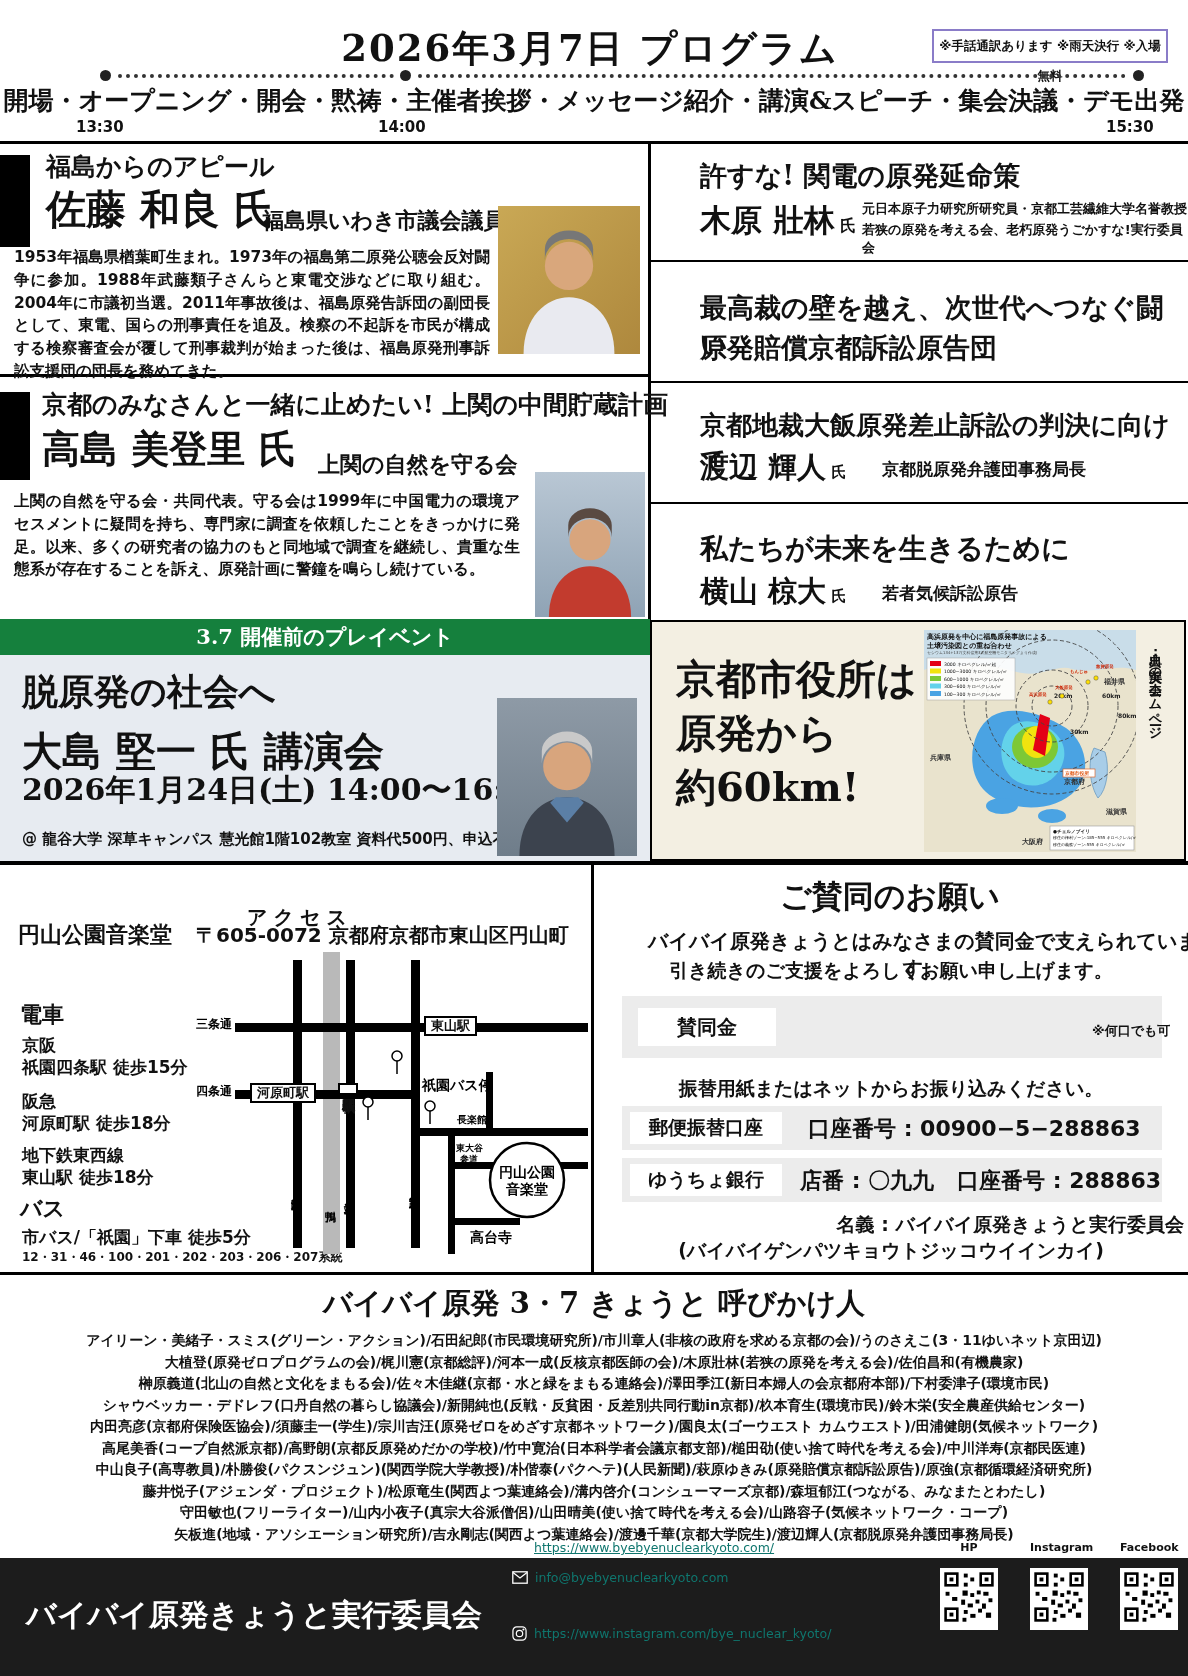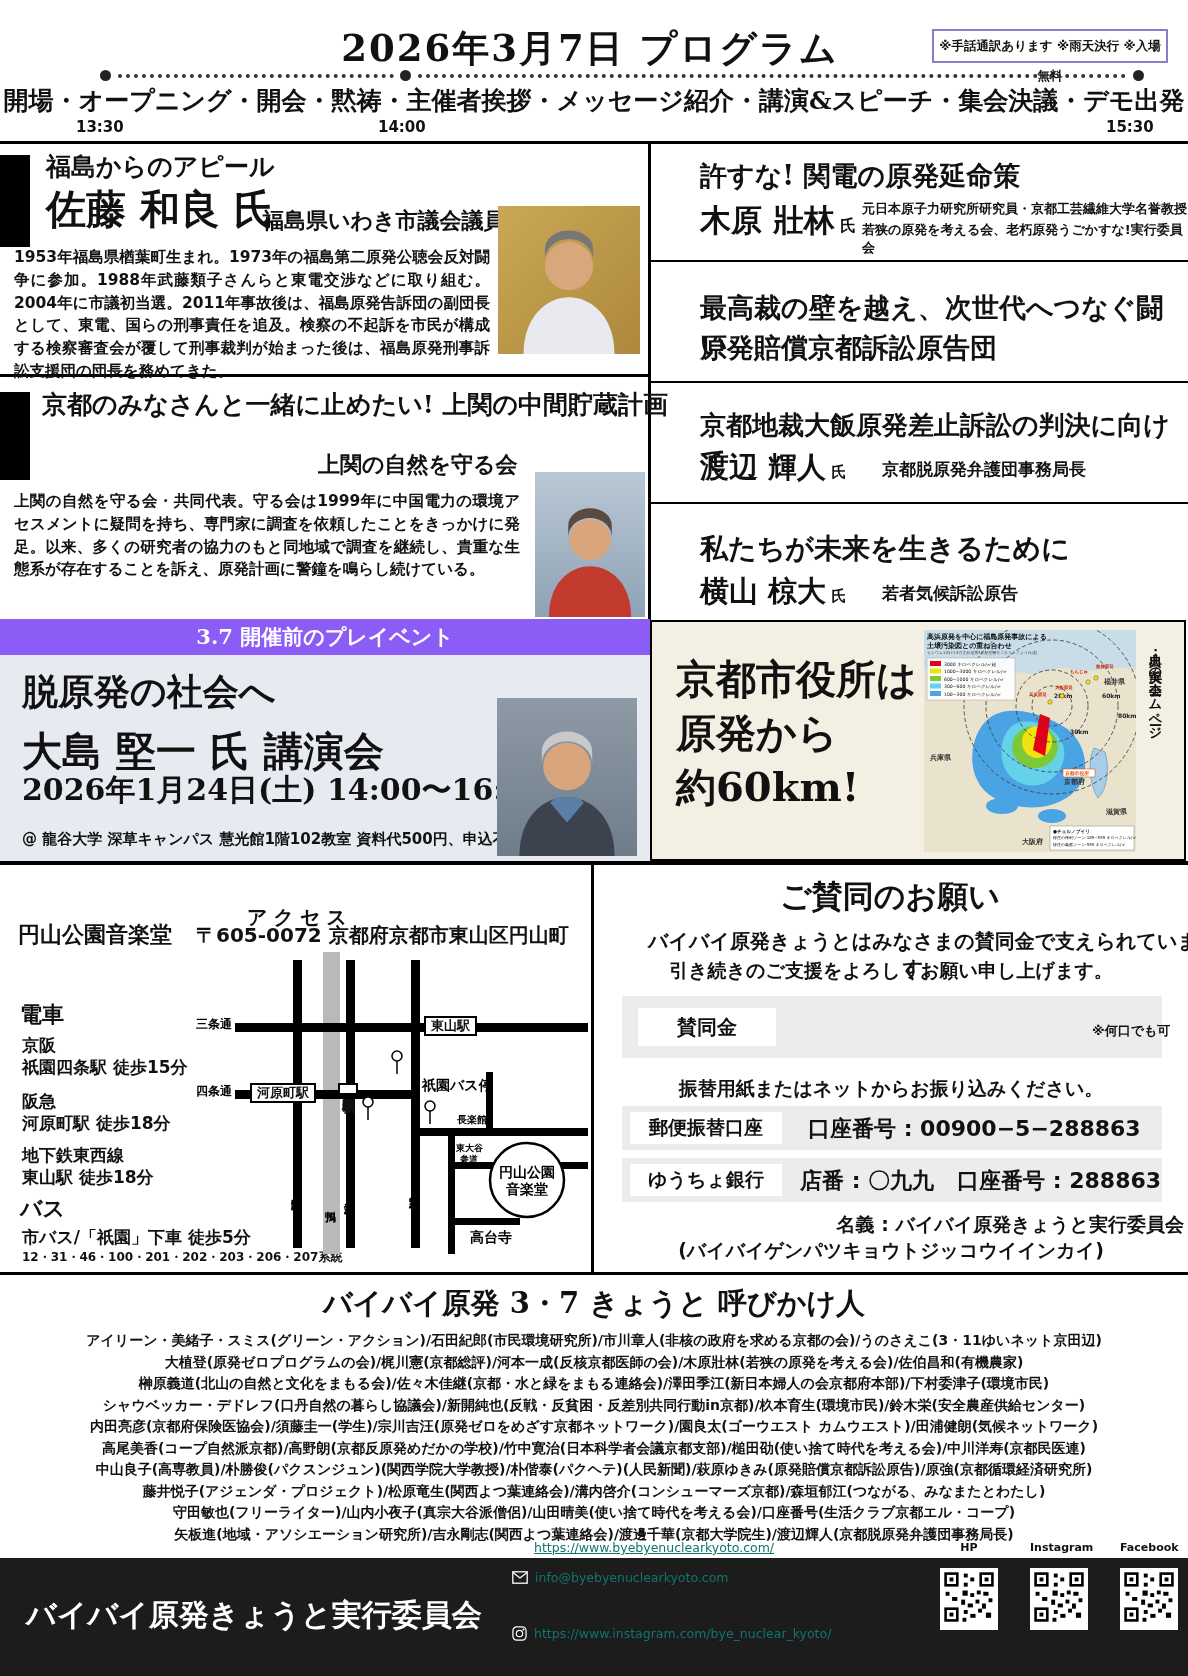--- a/index.html
+++ b/index.html
@@ -60,20 +60,21 @@
   <div class="abs photo" style="left:498px;top:206px;width:142px;height:148px;background:linear-gradient(135deg,#c9a855,#ae883d);">
     <svg viewBox="0 0 100 120" preserveAspectRatio="xMidYMax slice">
       <path d="M18,120 C18,94 34,80 50,80 C66,80 82,94 82,120 Z" fill="#e9eaf0"></path>
       <circle cx="50" cy="58" r="17" fill="#d9a77c"></circle>
       <path d="M33,54 a17,15 0 0,1 34,0 l0,-8 a17,13 0 0,0 -34,0 Z" fill="#777"></path>
     </svg>
   </div>
 
   <div class="abs line" style="left:0;top:392px;width:30px;height:88px;"></div>
   <div class="abs serif b" style="left:42px;top:388px;width:640px;font-size:25px;">京都のみなさんと一緒に止めたい! 上関の中間貯蔵計画</div>
+  <div class="abs serif b" style="left:42px;top:424px;font-size:38px;">高島 美登里 氏</div>
   <div class="abs b" style="left:318px;top:450px;font-size:22px;">上関の自然を守る会</div>
   <div class="abs bio" style="left:14px;top:490px;width:506px;">上関の自然を守る会・共同代表。守る会は1999年に中国電力の環境アセスメントに疑問を持ち、専門家に調査を依頼したことをきっかけに発足。以来、多くの研究者の協力のもと同地域で調査を継続し、貴重な生態系が存在することを訴え、原発計画に警鐘を鳴らし続けている。</div>
   <div class="abs photo" style="left:535px;top:472px;width:110px;height:145px;background:linear-gradient(#b9c7d4,#8fa3b5);">
     <svg viewBox="0 0 100 120" preserveAspectRatio="xMidYMax slice">
       <path d="M16,120 C16,92 33,78 50,78 C67,78 84,92 84,120 Z" fill="#c23b2e"></path>
       <circle cx="50" cy="56" r="17" fill="#d8a57d"></circle>
       <path d="M32,54 a18,16 0 0,1 36,0 l0,-10 a18,14 0 0,0 -36,0 Z" fill="#5a4a42"></path>
     </svg>
   </div>
 
@@ -95,21 +96,21 @@
   </div>
   <div class="abs b" style="left:882px;top:458px;font-size:17px;">京都脱原発弁護団事務局長</div>
 
   <div class="abs serif b" style="left:700px;top:530px;font-size:28px;">私たちが未来を生きるために</div>
   <div class="abs" style="left:700px;top:572px;">
     <span class="serif b" style="font-size:29px;">横山 椋大</span>
     <span class="serif b" style="font-size:15px;">氏</span>
   </div>
   <div class="abs b" style="left:882px;top:582px;font-size:17px;">若者気候訴訟原告</div>
 
-  <div class="abs serif b ctr" style="left:0;top:619px;width:650px;height:36px;background:#8b5cf6;color:#fff;font-size:21px;line-height:36px;">3.7 開催前のプレイベント</div>
+  <div class="abs serif b ctr" style="left:0;top:619px;width:650px;height:36px;background:#15803d;color:#fff;font-size:21px;line-height:36px;">3.7 開催前のプレイベント</div>
   <div class="abs" style="left:0;top:655px;width:650px;height:206px;background:#e7ebf1;"></div>
   <div class="abs serif b" style="left:22px;top:668px;font-size:36px;">脱原発の社会へ</div>
   <div class="abs serif b" style="left:22px;top:716px;font-size:40px;margin-top:8px;">大島 堅一 氏 講演会</div>
   <div class="abs serif b" style="left:22px;top:770px;font-size:30px;">2026年1月24日(土) 14:00〜16:00</div>
   <div class="abs b" style="left:22px;top:830px;font-size:15px;">@ 龍谷大学 深草キャンパス 慧光館1階102教室  資料代500円、申込不要</div>
   <div class="abs photo" style="left:497px;top:698px;width:140px;height:158px;background:linear-gradient(#8e9aa6,#6f7d8a);">
     <svg viewBox="0 0 100 120" preserveAspectRatio="xMidYMax slice">
       <path d="M16,120 C16,92 33,78 50,78 C67,78 84,92 84,120 Z" fill="#3c434e"></path>
       <path d="M38,82 L50,96 L62,82 L58,78 L42,78 Z" fill="#5b7fa6"></path>
       <circle cx="50" cy="56" r="17" fill="#d8a57d"></circle>
@@ -275,21 +276,21 @@
   <div class="abs serif b ctr" style="left:0;top:1284px;width:1188px;font-size:29px;">バイバイ原発 3・7 きょうと 呼びかけ人</div>
   <div class="abs b ctr" style="left:10px;top:1330px;width:1168px;font-size:14px;line-height:21.5px;">
     <div>アイリーン・美緒子・スミス(グリーン・アクション)/石田紀郎(市民環境研究所)/市川章人(非核の政府を求める京都の会)/うのさえこ(3・11ゆいネット京田辺)</div>
     <div>大植登(原発ゼロプログラムの会)/梶川憲(京都総評)/河本一成(反核京都医師の会)/木原壯林(若狭の原発を考える会)/佐伯昌和(有機農家)</div>
     <div>榊原義道(北山の自然と文化をまもる会)/佐々木佳継(京都・水と緑をまもる連絡会)/澤田季江(新日本婦人の会京都府本部)/下村委津子(環境市民)</div>
     <div>シャウベッカー・デドレフ(口丹自然の暮らし協議会)/新開純也(反戦・反貧困・反差別共同行動in京都)/杦本育生(環境市民)/鈴木栄(安全農産供給センター)</div>
     <div>内田亮彦(京都府保険医協会)/須藤圭一(学生)/宗川吉汪(原発ゼロをめざす京都ネットワーク)/園良太(ゴーウエスト カムウエスト)/田浦健朗(気候ネットワーク)</div>
     <div>高尾美香(コープ自然派京都)/高野朗(京都反原発めだかの学校)/竹中寛治(日本科学者会議京都支部)/槌田劭(使い捨て時代を考える会)/中川洋寿(京都民医連)</div>
     <div>中山良子(高専教員)/朴勝俊(パクスンジュン)(関西学院大学教授)/朴偕泰(パクヘテ)(人民新聞)/萩原ゆきみ(原発賠償京都訴訟原告)/原強(京都循環経済研究所)</div>
     <div>藤井悦子(アジェンダ・プロジェクト)/松原竜生(関西よつ葉連絡会)/溝内啓介(コンシューマーズ京都)/森垣郁江(つながる、みなまたとわたし)</div>
-    <div>守田敏也(フリーライター)/山内小夜子(真宗大谷派僧侶)/山田晴美(使い捨て時代を考える会)/口座番号(生活クラブ京都エル・コープ)</div>
+    <div>守田敏也(フリーライター)/山内小夜子(真宗大谷派僧侶)/山田晴美(使い捨て時代を考える会)/山路容子(気候ネットワーク・コープ)</div>
     <div>矢板進(地域・アソシエーション研究所)/吉永剛志(関西よつ葉連絡会)/渡邊千華(京都大学院生)/渡辺輝人(京都脱原発弁護団事務局長)</div>
   </div>
 
   <div class="abs b ctr" style="left:940px;top:1541px;width:58px;font-size:11px;">HP</div>
   <div class="abs b ctr" style="left:1030px;top:1541px;width:58px;font-size:11px;">Instagram</div>
   <div class="abs b ctr" style="left:1120px;top:1541px;width:58px;font-size:11px;">Facebook</div>
 
   <div class="abs" style="left:0;top:1558px;width:1188px;height:118px;background:#1c1c1c;"></div>
   <div class="abs serif b" style="left:26px;top:1595px;font-size:30px;color:#fff;">バイバイ原発きょうと実行委員会</div>
 

